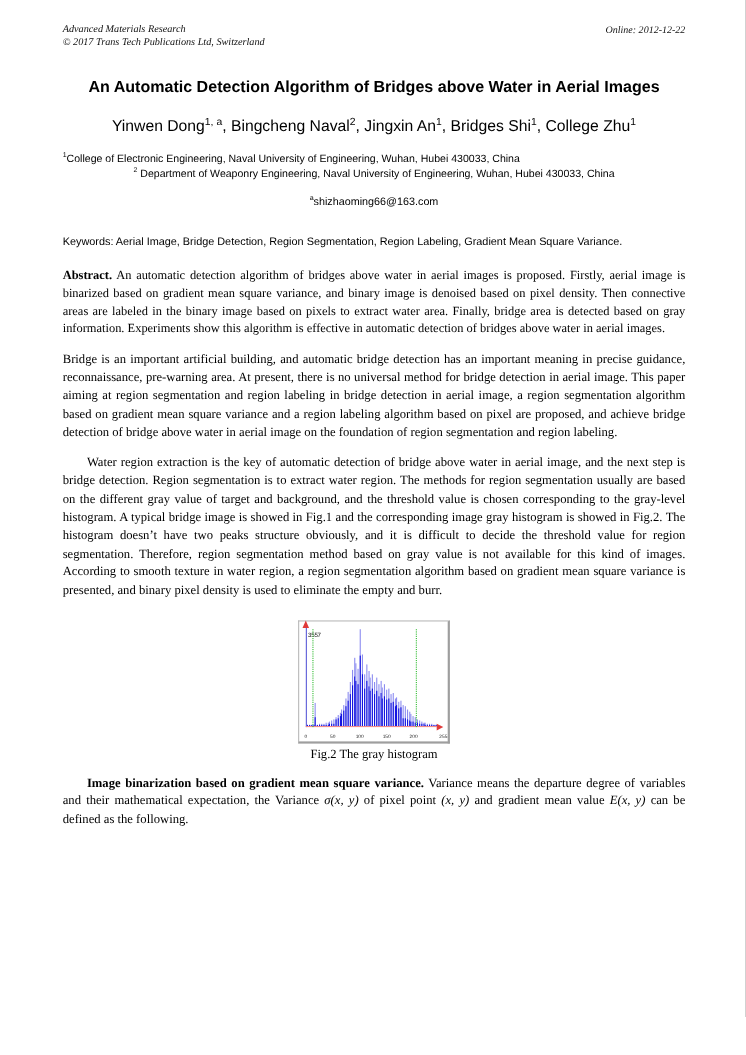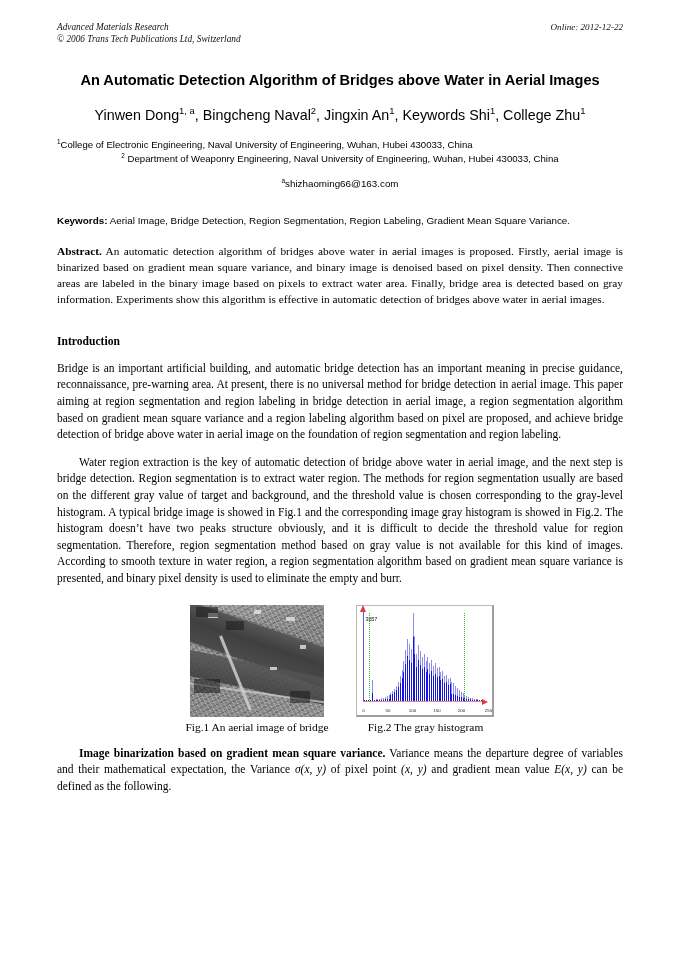--- a/index.html
+++ b/index.html
@@ -85,21 +85,21 @@
   }
 
   
   .keywords {
     margin-top: 25px;
     font-family: "Liberation Sans", sans-serif;
     font-size: 9.9px;
     line-height: 13.6px;
     text-align: left;
   }
-  .keywords b { font-weight: bold; }
+  .keywords b { font-weight: normal; }
 
   
   .abstract {
     margin-top: 15px;
     font-family: "Liberation Serif", serif;
     font-size: 11.3px;
     line-height: 16.3px;
     text-align: justify;
   }
   .abstract b { font-weight: bold; }
@@ -279,70 +279,50 @@
 </style>
 </head>
 <body>
 
 <div class="page">
   <div class="content">
 
     <div class="jhead">
       <div class="online">Online: 2012-12-22</div>
       <div class="l">Advanced Materials Research</div>
-      <div class="l">© 2006 Trans Tech Publications Ltd, Switzerland</div>
+      <div class="l">© 2017 Trans Tech Publications Ltd, Switzerland</div>
     </div>
 
     <div class="title">An Automatic Detection Algorithm of Bridges above Water in Aerial Images</div>
 
     <div class="authors">
-      <span><span>Yinwen Dong</span><sup>1, a</sup><span>, </span></span><span><span>Bingcheng Naval</span><sup>2</sup><span>, </span></span><span><span>Jingxin An</span><sup>1</sup><span>, </span></span><span><span>Keywords Shi</span><sup>1</sup><span>, </span></span><span><span>College Zhu</span><sup>1</sup></span>
+      <span><span>Yinwen Dong</span><sup>1, a</sup><span>, </span></span><span><span>Bingcheng Naval</span><sup>2</sup><span>, </span></span><span><span>Jingxin An</span><sup>1</sup><span>, </span></span><span><span>Bridges Shi</span><sup>1</sup><span>, </span></span><span><span>College Zhu</span><sup>1</sup></span>
     </div>
 
     <div class="affil">
       <span class="a1"><sup>1</sup><span>College of Electronic Engineering, Naval University of Engineering, Wuhan, Hubei 430033, China</span></span>
       <span class="a2"><sup>2</sup><span> Department of Weaponry Engineering, Naval University of Engineering, Wuhan, Hubei 430033, China</span></span>
     </div>
 
     <div class="email"><sup>a</sup><span>shizhaoming66@163.com</span></div>
 
     <div class="keywords">
       <b>Keywords:</b><span> Aerial Image, Bridge Detection, Region Segmentation, Region Labeling, Gradient Mean Square Variance.</span>
     </div>
 
     <div class="abstract">
       <b>Abstract.</b><span> An automatic detection algorithm of bridges above water in aerial images is proposed. Firstly, aerial image is binarized based on gradient mean square variance, and binary image is denoised based on pixel density. Then connective areas are labeled in the binary image based on pixels to extract water area. Finally, bridge area is detected based on gray information. Experiments show this algorithm is effective in automatic detection of bridges above water in aerial images.</span>
     </div>
 
-    <div class="h1">Introduction</div>
     <div class="body-p">Bridge is an important artificial building, and automatic bridge detection has an important meaning in precise guidance, reconnaissance, pre-warning area. At present, there is no universal method for bridge detection in aerial image. This paper aiming at region segmentation and region labeling in bridge detection in aerial image, a region segmentation algorithm based on gradient mean square variance and a region labeling algorithm based on pixel are proposed, and achieve bridge detection of bridge above water in aerial image on the foundation of region segmentation and region labeling.</div>
 
     <div class="body-p indent">Water region extraction is the key of automatic detection of bridge above water in aerial image, and the next step is bridge detection. Region segmentation is to extract water region. The methods for region segmentation usually are based on the different gray value of target and background, and the threshold value is chosen corresponding to the gray-level histogram. A typical bridge image is showed in Fig.1 and the corresponding image gray histogram is showed in Fig.2. The histogram doesn’t have two peaks structure obviously, and it is difficult to decide the threshold value for region segmentation. Therefore, region segmentation method based on gray value is not available for this kind of images. According to smooth texture in water region, a region segmentation algorithm based on gradient mean square variance is presented, and binary pixel density is used to eliminate the empty and burr.</div>
 
     <div class="figs">
 
-      <div class="figbox">
-        <div class="aerial">
-          <div class="urban"></div>
-          <div class="river"></div>
-          <div class="river2"></div>
-          <div class="bridge"></div>
-          <div class="road"></div>
-          <div class="speck" style="left:18px;top:8px;width:10px;height:5px;"></div>
-          <div class="speck" style="left:64px;top:5px;width:7px;height:4px;"></div>
-          <div class="speck" style="left:96px;top:12px;width:9px;height:4px;"></div>
-          <div class="speck" style="left:110px;top:40px;width:6px;height:4px;"></div>
-          <div class="speck" style="left:80px;top:62px;width:7px;height:3px;"></div>
-          <div class="dark" style="left:6px;top:2px;width:22px;height:10px;"></div>
-          <div class="dark" style="left:36px;top:16px;width:18px;height:9px;"></div>
-          <div class="dark" style="left:4px;top:74px;width:26px;height:14px;"></div>
-          <div class="dark" style="left:100px;top:86px;width:20px;height:12px;"></div>
-        </div>
-        <div class="figcap">Fig.1  An aerial image of bridge</div>
-      </div>
 
       <div class="figbox">
         <div class="histwrap">
           <div class="hist-inner">
             <div class="axis-y"></div>
             <div class="arrow-up"></div>
             <div class="axis-x"></div>
             <div class="arrow-right"></div>
             <div class="peaklabel">3557</div>
             <div class="bars" id="hist-bars">

